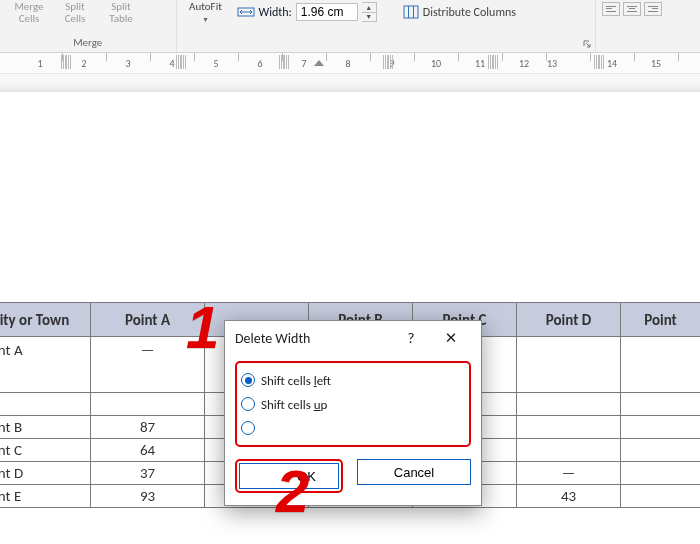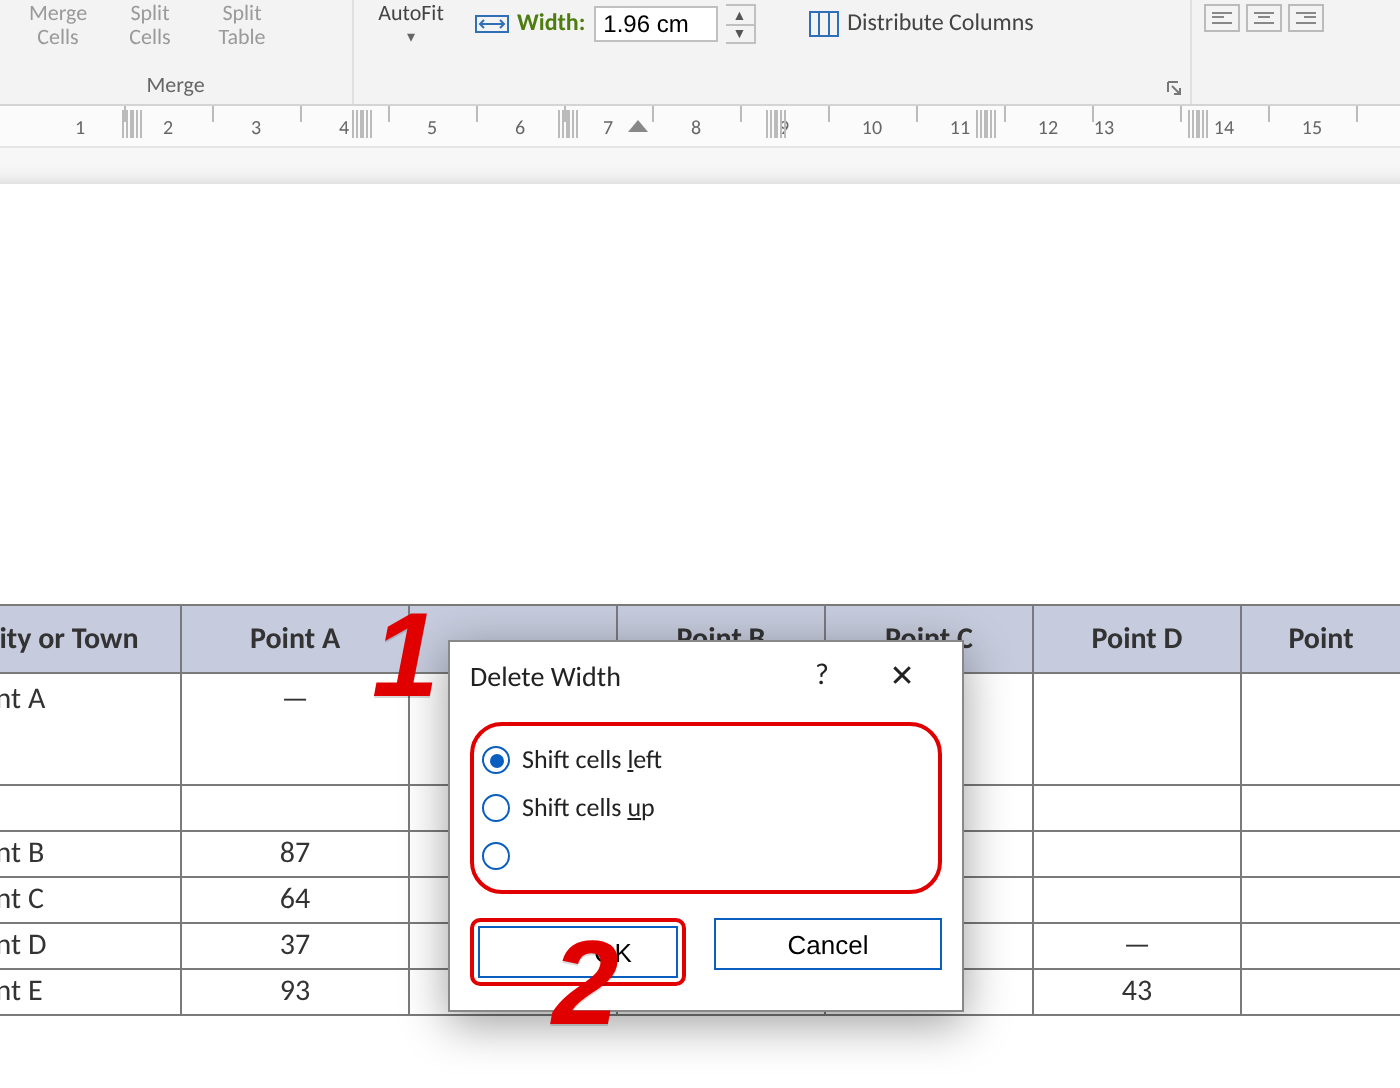--- a/index.html
+++ b/index.html
@@ -58,21 +58,21 @@
     bottom: 2px;
     width: 12px; height: 12px;
     display: flex; align-items: center; justify-content: center;
   }
   .ribbon .cellsize-row {
     display: flex;
     align-items: center;
     gap: 4px;
     height: 22px;
   }
-  .cellsize-label { font-size: 12px; color: #4d7c0f; font-weight: bold; }
+  .cellsize-label { font-size: 12px; color: #0f172a; }
   .cellsize-input {
     border: 1px solid #c0c0c0;
     background: #fff;
     font-size: 12px;
     width: 62px;
     height: 18px;
     padding: 0 4px;
     box-sizing: border-box;
   }
   .spinner {
@@ -203,21 +203,21 @@
   }
   .dlg-title .spacer { flex:1; }
   .dlg-title .tbtn {
     width: 40px; height:30px;
     display:flex;align-items:center;justify-content:center;
     font-size:15px; color:#222;
   }
   .dlg-body { padding: 6px 10px 4px 10px; }
   .opt-group {
     border: 2px solid #e00000;
-    border-radius: 16px;
+    border-radius: 5px;
     padding: 5px 4px;
     margin-bottom: 8px;
     text-align: center;
   }
   .opt {
     display:flex; align-items:center; gap:6px;
     height: 24px;
     font-size: 13px;
   }
   .opt .radio {

